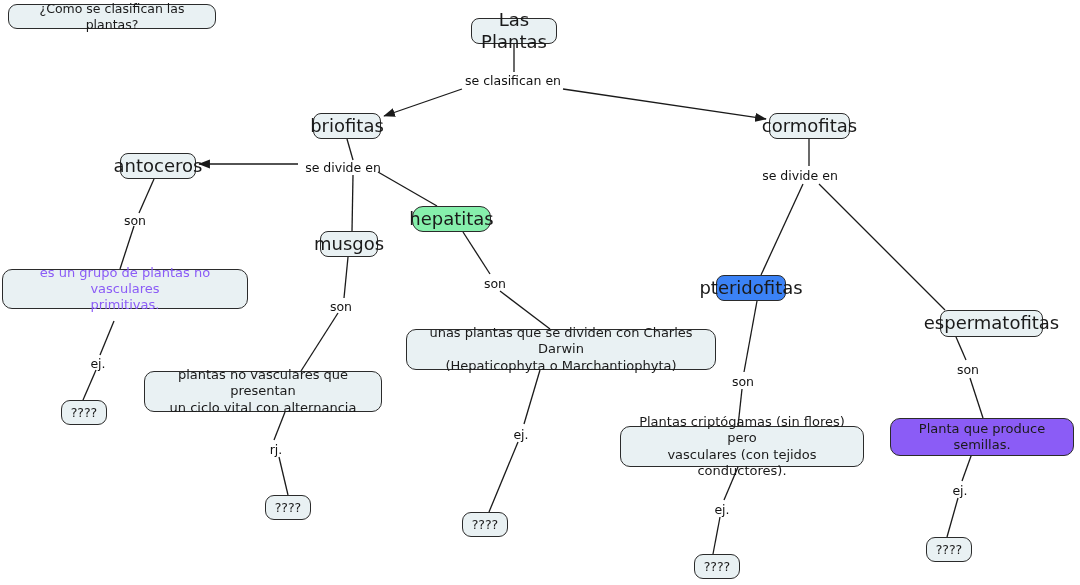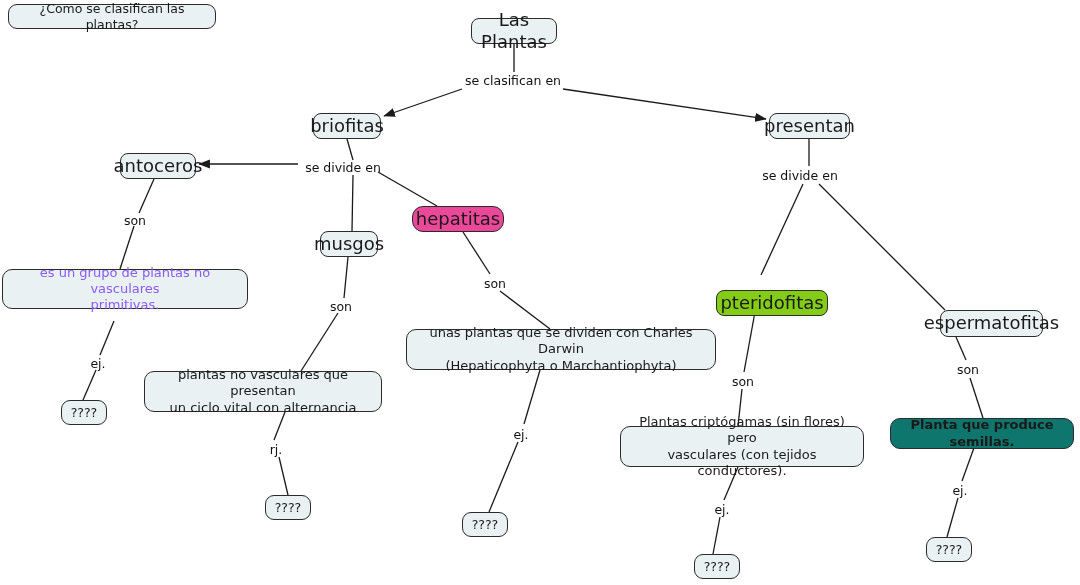--- a/index.html
+++ b/index.html
@@ -95,35 +95,35 @@
         <line x1="956" y1="337" x2="966" y2="360" stroke="#1a1a1a" stroke-width="1.3"></line>
         <line x1="970" y1="378" x2="983" y2="418" stroke="#1a1a1a" stroke-width="1.3"></line>
         <line x1="975" y1="445" x2="962" y2="481" stroke="#1a1a1a" stroke-width="1.3"></line>
         <line x1="958" y1="498" x2="947" y2="537" stroke="#1a1a1a" stroke-width="1.3"></line>
       </g>
   </svg>
   <div id="nodes-layer">
       <div class="node n-title" style="left: 8px; top: 4px; width: 208px; height: 25px; background: rgb(233, 241, 243); border-color: rgb(43, 43, 43); color: rgb(26, 26, 26);">¿Como se clasifican las plantas?</div>
       <div class="node n-small" style="left: 471px; top: 18px; width: 86px; height: 26px; background: rgb(233, 241, 243); border-color: rgb(43, 43, 43); color: rgb(26, 26, 26);">Las Plantas</div>
       <div class="node n-small" style="left: 313px; top: 113px; width: 68px; height: 26px; background: rgb(233, 241, 243); border-color: rgb(43, 43, 43); color: rgb(26, 26, 26);">briofitas</div>
-      <div class="node n-small" style="left: 769px; top: 113px; width: 81px; height: 26px; background: rgb(233, 241, 243); border-color: rgb(43, 43, 43); color: rgb(26, 26, 26);">presentan</div>
+      <div class="node n-small" style="left: 769px; top: 113px; width: 81px; height: 26px; background: rgb(233, 241, 243); border-color: rgb(43, 43, 43); color: rgb(26, 26, 26);">cormofitas</div>
       <div class="node n-small" style="left: 120px; top: 153px; width: 76px; height: 26px; background: rgb(233, 241, 243); border-color: rgb(43, 43, 43); color: rgb(26, 26, 26);">antoceros</div>
-      <div class="node n-small" style="left: 412px; top: 206px; width: 92px; height: 26px; background: #ec4899; border-color: rgb(43, 43, 43); color: rgb(26, 26, 26); border-radius: 11px;">hepatitas</div>
+      <div class="node n-small" style="left: 412px; top: 206px; width: 79px; height: 26px; background: #86efac; border-color: rgb(43, 43, 43); color: rgb(26, 26, 26); border-radius: 11px;">hepatitas</div>
       <div class="node n-small" style="left: 320px; top: 231px; width: 58px; height: 26px; background: rgb(233, 241, 243); border-color: rgb(43, 43, 43); color: rgb(26, 26, 26);">musgos</div>
-      <div class="node n-small" style="left: 716px; top: 290px; width: 112px; height: 26px; background: #84cc16; border-color: rgb(43, 43, 43); color: rgb(26, 26, 26);">pteridofitas</div>
+      <div class="node n-small" style="left: 716px; top: 275px; width: 70px; height: 26px; background: #3b82f6; border-color: rgb(43, 43, 43); color: rgb(26, 26, 26);">pteridofitas</div>
       <div class="node n-small" style="left: 908px; top: 310px; width: 103px; height: 27px; background: rgb(233, 241, 243); border-color: rgb(43, 43, 43); color: rgb(26, 26, 26); margin-left: 32px;">espermatofitas</div>
       <div class="node n-box" style="left: 2px; top: 269px; width: 246px; height: 40px; background: rgb(233, 241, 243); border-color: rgb(43, 43, 43); color: #8b5cf6;">es un grupo de plantas no vasculares
 primitivas.</div>
       <div class="node n-box" style="left: 144px; top: 371px; width: 238px; height: 41px; background: rgb(233, 241, 243); border-color: rgb(43, 43, 43); color: rgb(26, 26, 26);">plantas no vasculares que presentan
 un ciclo vital con alternancia</div>
       <div class="node n-box" style="left: 406px; top: 329px; width: 310px; height: 41px; background: rgb(233, 241, 243); border-color: rgb(43, 43, 43); color: rgb(26, 26, 26);">unas plantas que se dividen con Charles Darwin
 (Hepaticophyta o Marchantiophyta)</div>
       <div class="node n-box" style="left: 620px; top: 426px; width: 244px; height: 41px; background: rgb(233, 241, 243); border-color: rgb(43, 43, 43); color: rgb(26, 26, 26);">Plantas criptógamas (sin flores) pero
 vasculares (con tejidos conductores).</div>
-      <div class="node n-box" style="left: 890px; top: 418px; width: 184px; height: 31px; background: #0f766e; border-color: rgb(43, 43, 43); color: rgb(26, 26, 26); font-weight: bold;">Planta que produce semillas.</div>
+      <div class="node n-box" style="left: 890px; top: 418px; width: 184px; height: 38px; background: #8b5cf6; border-color: rgb(43, 43, 43); color: rgb(26, 26, 26);">Planta que produce semillas.</div>
       <div class="node n-q" style="left: 61px; top: 400px; width: 46px; height: 25px; background: rgb(233, 241, 243); border-color: rgb(43, 43, 43); color: rgb(26, 26, 26);">????</div>
       <div class="node n-q" style="left: 265px; top: 495px; width: 46px; height: 25px; background: rgb(233, 241, 243); border-color: rgb(43, 43, 43); color: rgb(26, 26, 26);">????</div>
       <div class="node n-q" style="left: 462px; top: 512px; width: 46px; height: 25px; background: rgb(233, 241, 243); border-color: rgb(43, 43, 43); color: rgb(26, 26, 26);">????</div>
       <div class="node n-q" style="left: 694px; top: 554px; width: 46px; height: 25px; background: rgb(233, 241, 243); border-color: rgb(43, 43, 43); color: rgb(26, 26, 26);">????</div>
       <div class="node n-q" style="left: 926px; top: 537px; width: 46px; height: 25px; background: rgb(233, 241, 243); border-color: rgb(43, 43, 43); color: rgb(26, 26, 26);">????</div>
     </div>
   <div id="labels-layer">
       <div class="edge-label" style="left: 513px; top: 80px;">se clasifican en</div>
       <div class="edge-label" style="left: 343px; top: 167px;">se divide en</div>
       <div class="edge-label" style="left: 800px; top: 175px;">se divide en</div>

